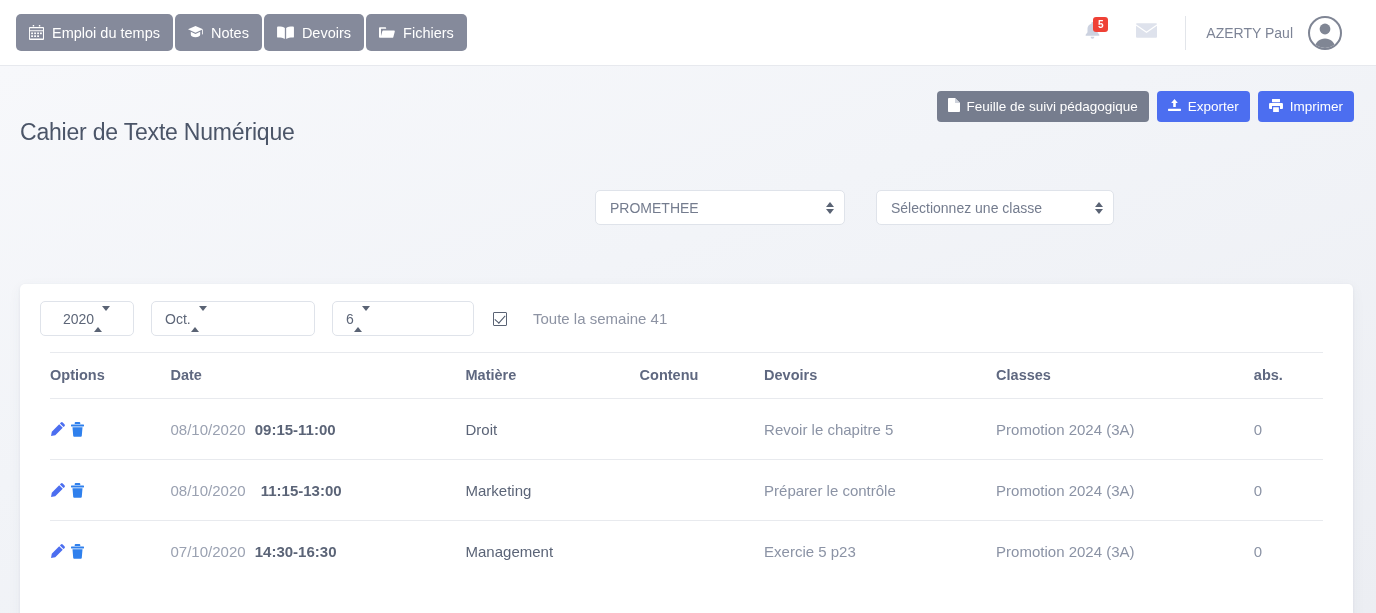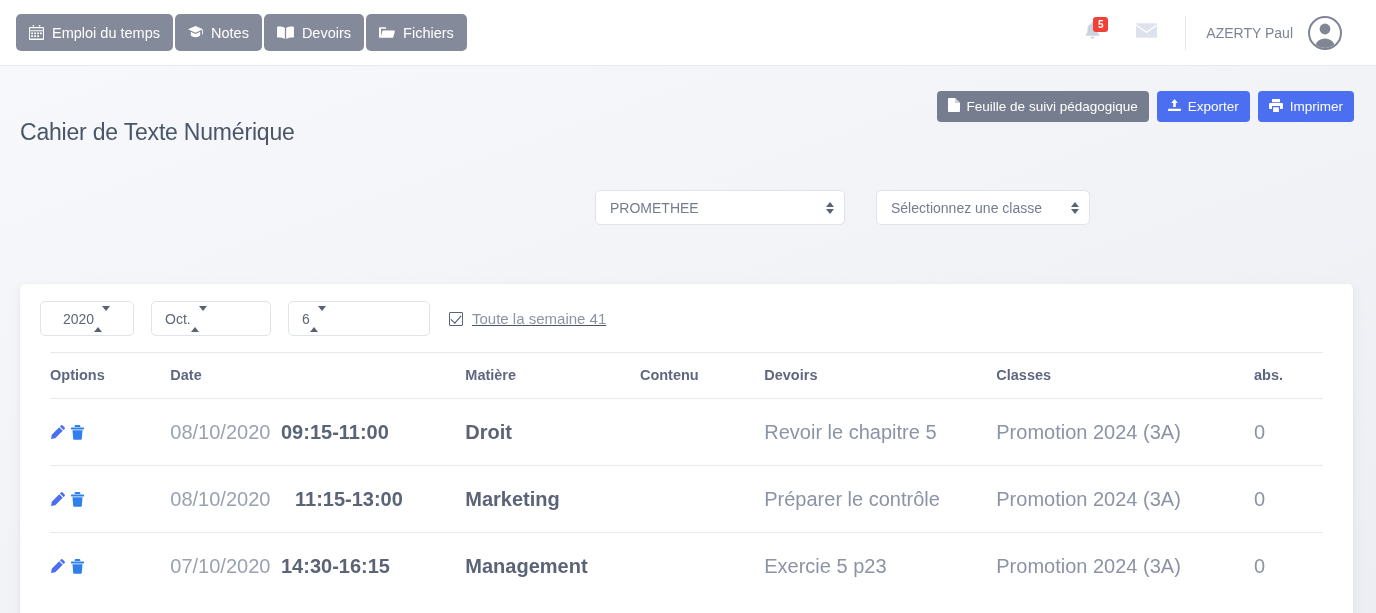--- a/index.html
+++ b/index.html
@@ -180,21 +180,21 @@
   .arr-up, .arr-dn {
     width: 0; height: 0;
     border-left: 4px solid transparent;
     border-right: 4px solid transparent;
   }
   .arr-up { border-bottom: 5px solid #5a6374; }
   .arr-dn { border-top: 5px solid #5a6374; }
 
   .sel-w1 { width: 250px; }
   .sel-w2 { width: 238px; }
-  .sel-w3 { width: 214px; }
+  .sel-w3 { width: 238px; }
 
   
   .card {
     position: absolute;
     left: 20px;
     top: 218px;
     width: 1333px;
     height: 370px;
     background: #ffffff;
     border-radius: 5px;
@@ -217,30 +217,29 @@
     align-items: center;
     padding: 0 26px 0 13px;
     font-size: 14px;
     color: #5d6678;
     cursor: pointer;
     overflow: hidden;
     white-space: nowrap;
   }
   .fsel-year { width: 94px; padding-left: 22px; padding-right: 20px;}
   .fsel-year .arrows { right: 6px; }
-  .fsel-month { width: 120px; }
+  .fsel-month { width: 164px; }
   .fsel-day { width: 142px; }
 
   .chk-wrap {
     display: inline-flex;
     align-items: center;
-    gap: 9px;
+    gap: 26px;
     cursor: pointer;
     margin-left: 2px;
-    text-decoration: underline;
   }
   .chk-box {
     width: 14px; height: 14px;
     border: 1px solid #5a6374;
     border-radius: 1px;
     background: #ffffff;
     position: relative;
     flex: none;
   }
   .chk-box::after {
@@ -260,38 +259,38 @@
   thead th {
     text-align: left;
     font-size: 14.5px;
     font-weight: bold;
     color: #5f6880;
     padding: 14px 0 15px 0;
     border-top: 1px solid #e8eaee;
     border-bottom: 1px solid #e8eaee;
   }
   tbody td {
-    font-size: 20px;
+    font-size: 15px;
     color: #8b93a5;
     padding: 22px 0 21px 0;
     border-bottom: 1px solid #e8eaee;
     vertical-align: middle;
   }
   tbody tr:last-child td { border-bottom: none; }
   .col-options { width: 122px; }
   .col-date    { width: 300px; }
   .col-matiere { width: 176px; }
   .col-contenu { width: 126px; }
   .col-devoirs { width: 236px; }
   .col-classes { width: 262px; margin-left: 11px; }
   .col-abs     { width: 70px; }
 
   .date-d { color: #9aa1b1; }
   .date-t { color: #5b6477; font-weight: bold; }
-  .matiere-cell { color: #5b6477; font-weight: bold; }
+  .matiere-cell { color: #5b6477; font-weight: normal; }
 
   .row-icons { display: flex; align-items: center; gap: 6px; }
   .ic-btn { cursor: pointer; display: inline-flex; line-height: 0; }
 </style>
 </head>
 <body>
 
 <div class="page-bg"></div>
 
 <div class="topbar">
@@ -516,21 +515,21 @@
                   <svg width="13" height="15" viewBox="0 0 14 16" fill="#2f80ed">
                     <path d="M5 0h4a1 1 0 0 1 1 1v1H4V1a1 1 0 0 1 1-1z"></path>
                     <rect x="0" y="2.6" width="14" height="2.2" rx=".5"></rect>
                     <path d="M1.6 5.6h10.8l-.8 9.4a1 1 0 0 1-1 .9H3.4a1 1 0 0 1-1-.9z"></path>
                   </svg>
                 </span>
               </span>
             </td>
             <td>
               <span class="date-d">08/10/2020</span>
-              <span class="date-t" style="margin-left: 19px;">11:15-13:00</span>
+              <span class="date-t" style="margin-left: 11px;">11:15-13:00</span>
             </td>
             <td class="matiere-cell">Marketing</td>
             <td></td>
             <td>Préparer le contrôle</td>
             <td>Promotion 2024 (3A)</td>
             <td>0</td>
           </tr>
 
           <tr>
             <td>
@@ -544,21 +543,21 @@
                   <svg width="13" height="15" viewBox="0 0 14 16" fill="#2f80ed">
                     <path d="M5 0h4a1 1 0 0 1 1 1v1H4V1a1 1 0 0 1 1-1z"></path>
                     <rect x="0" y="2.6" width="14" height="2.2" rx=".5"></rect>
                     <path d="M1.6 5.6h10.8l-.8 9.4a1 1 0 0 1-1 .9H3.4a1 1 0 0 1-1-.9z"></path>
                   </svg>
                 </span>
               </span>
             </td>
             <td>
               <span class="date-d">07/10/2020</span>
-              <span class="date-t" style="margin-left: 5px;">14:30-16:15</span>
+              <span class="date-t" style="margin-left: 5px;">14:30-16:30</span>
             </td>
             <td class="matiere-cell">Management</td>
             <td></td>
             <td>Exercie 5 p23</td>
             <td>Promotion 2024 (3A)</td>
             <td>0</td>
           </tr>
 
         </tbody>
       </table>

